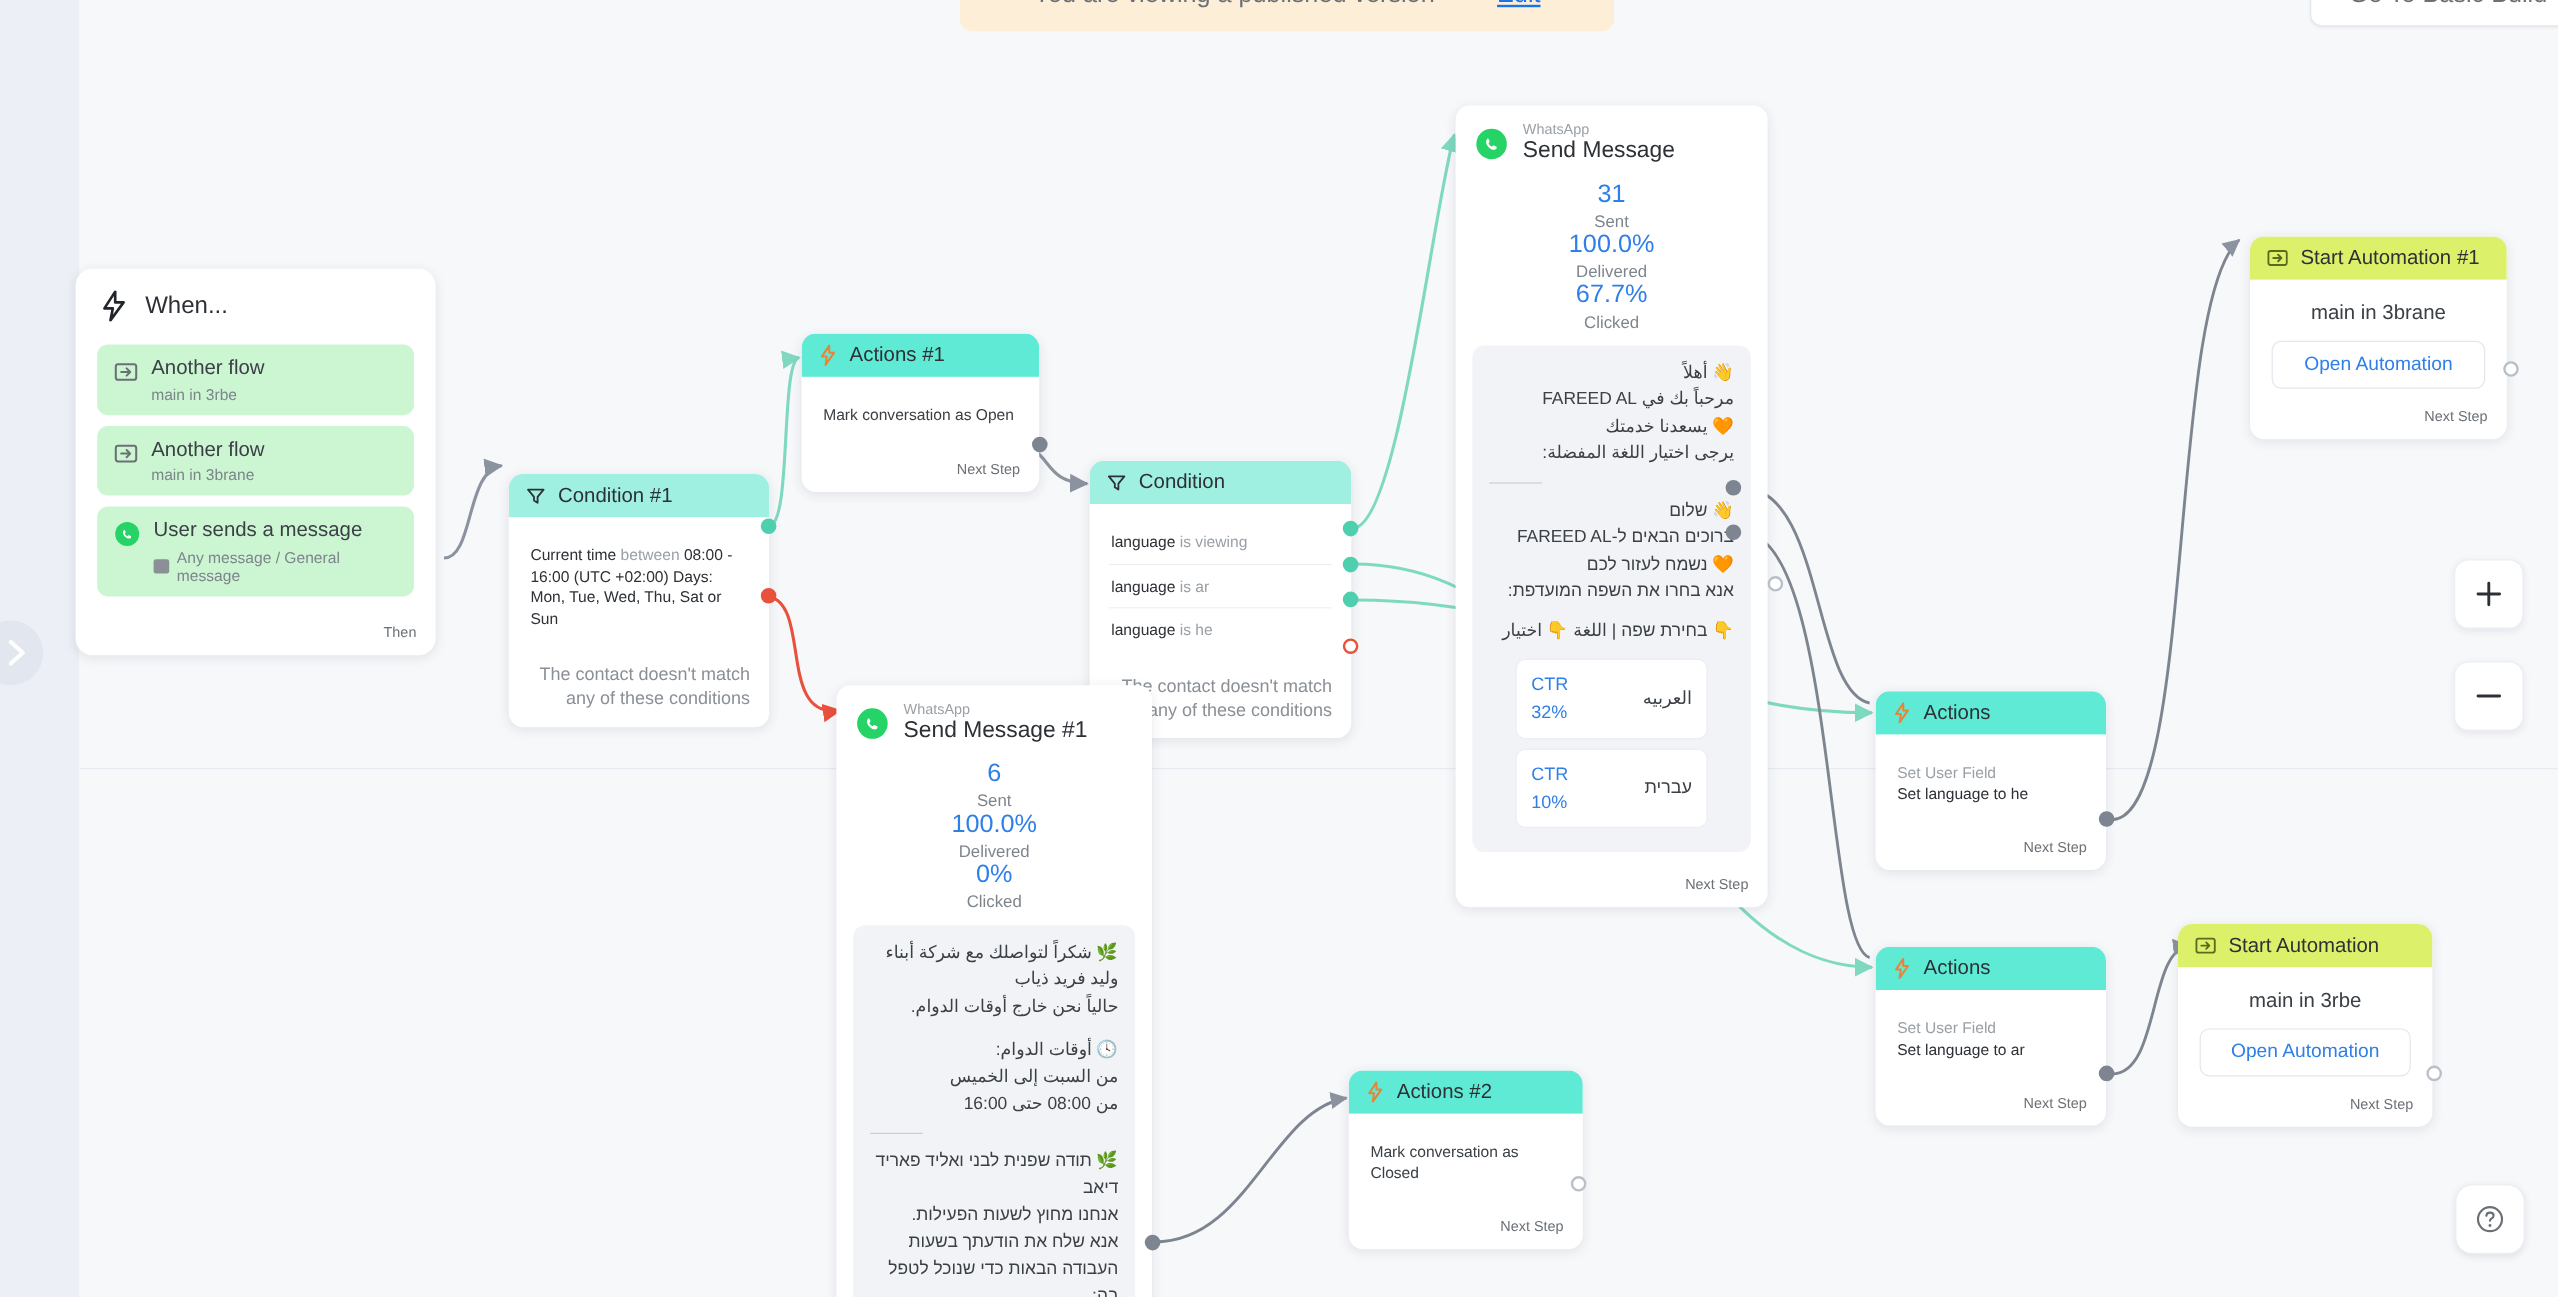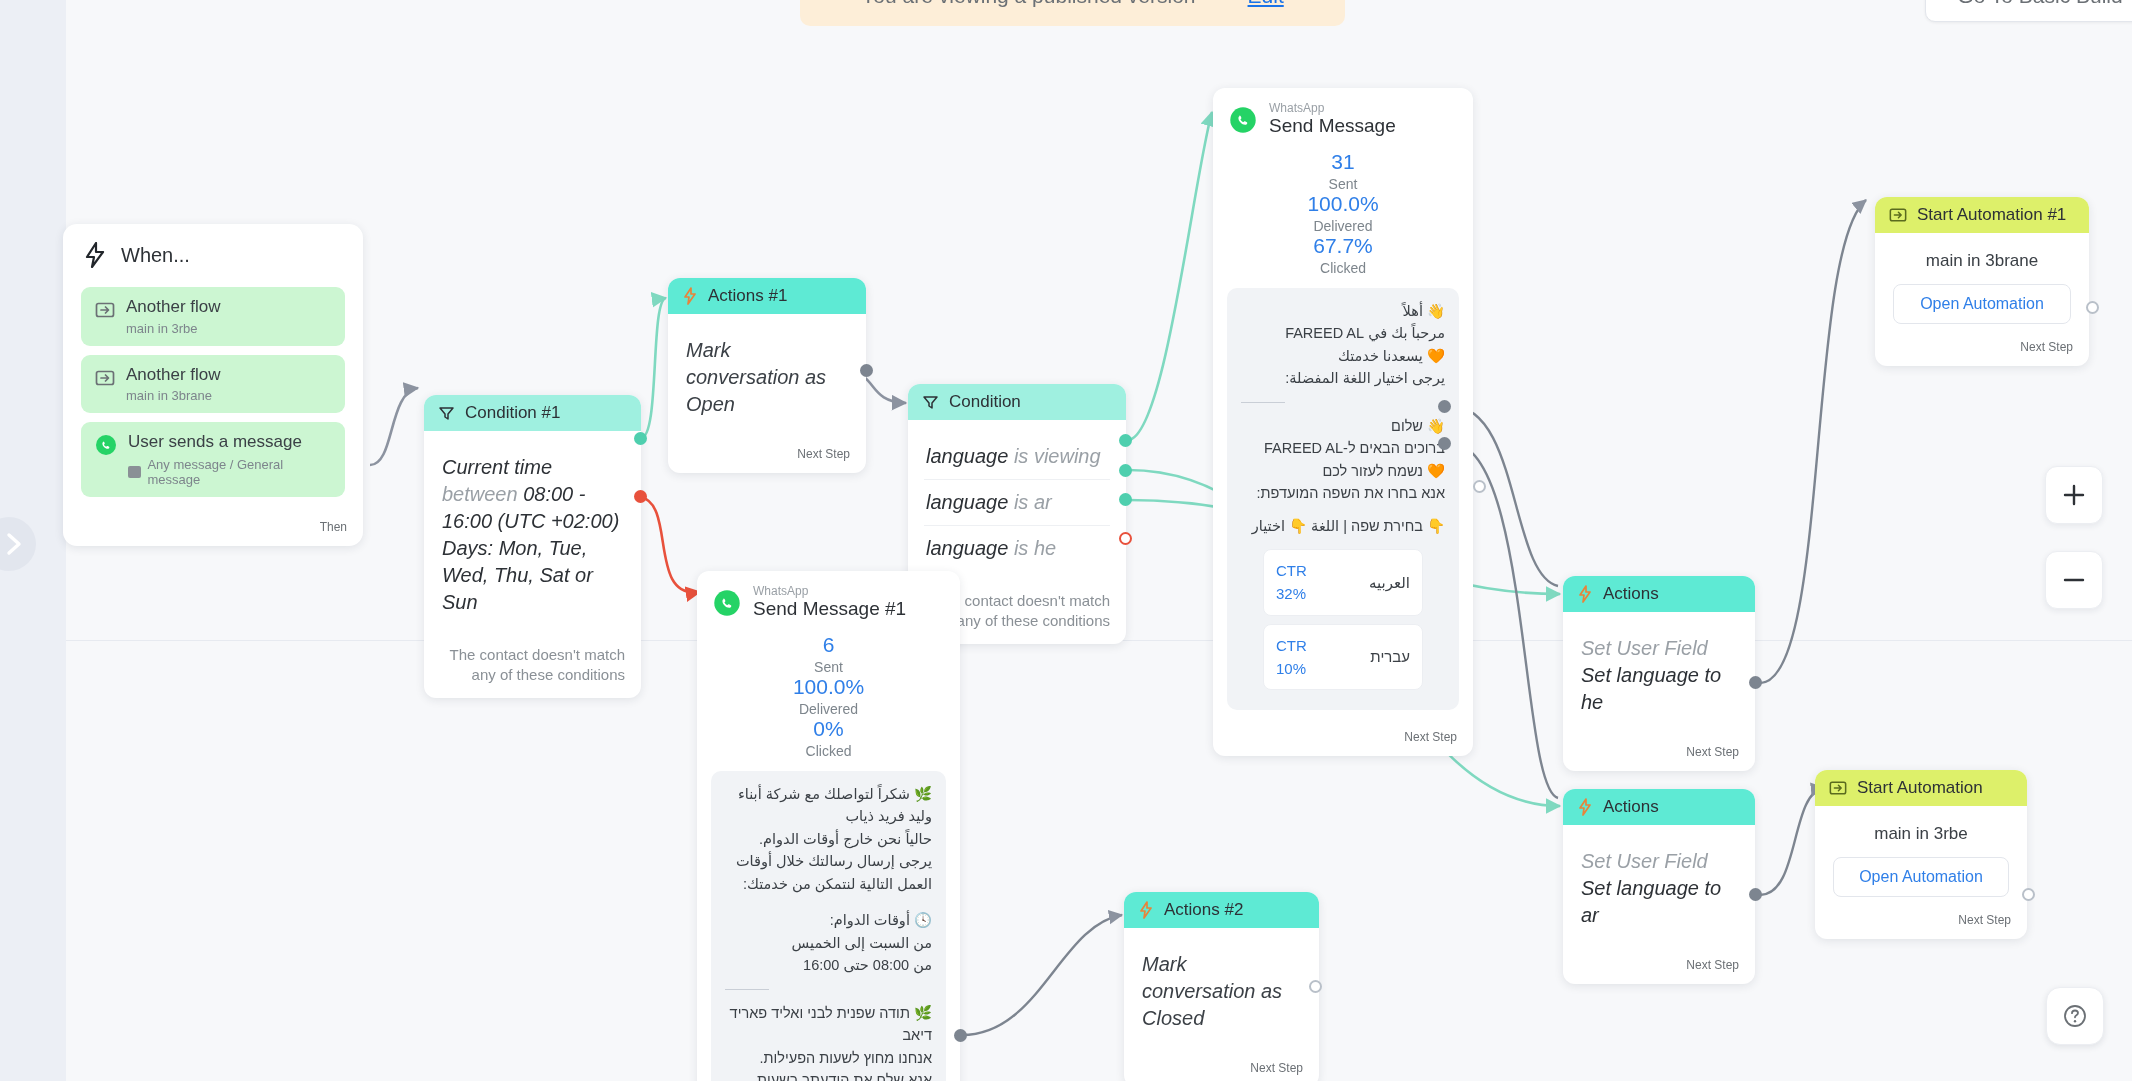--- a/index.html
+++ b/index.html
@@ -71,25 +71,24 @@
     display: flex; align-items: center; gap: 10px;
     padding: 8px 14px;
     font-size: 17px; color: #2d3136;
   }
   .node-header.teal   { background: #9ff0e0; }
   .node-header.yellow { background: #5eead4; }
   .node-header.lime   { background: #ddf06a; }
   .node-body { padding: 14px 16px 10px 16px; }
 
   .row-line {
-    font-size: 20px; color: #3b4046;
+    font-size: 13px; color: #3b4046;
     padding: 9px 2px;
     border-bottom: 1px solid #eef0f3;
     line-height: 1.35;
-    font-style: italic;
   }
   .row-line:last-child { border-bottom: none; }
   .muted { color: #9aa0a6; }
   .dark  { color: #2d3136; }
 
   .next-step {
     text-align: right; font-size: 12px; color: #6b7075;
     padding: 10px 16px 12px 16px;
   }
   .fallback {
@@ -436,21 +435,20 @@
         <div class="lbl">Delivered</div>
       </div>
       <div class="wa-stat">
         <div class="val">0%</div>
         <div class="lbl">Clicked</div>
       </div>
     </div>
     <div class="wa-bubble">
       <div class="rtl">🌿 شكراً لتواصلك مع شركة أبناء وليد فريد ذياب</div>
       <div class="rtl">حالياً نحن خارج أوقات الدوام.</div>
-      <div class="rtl">يرجى إرسال رسالتك خلال أوقات العمل التالية لنتمكن من خدمتك:</div>
       <div style="height:14px;"></div>
       <div class="rtl">🕓 أوقات الدوام:</div>
       <div class="rtl">من السبت إلى الخميس</div>
       <div class="rtl">من 08:00 حتى 16:00</div>
       <div class="bubble-sep"></div>
       <div class="rtl">🌿 תודה שפנית לבני ואליד פאריד דיאב</div>
       <div class="rtl">אנחנו מחוץ לשעות הפעילות.</div>
       <div class="rtl">אנא שלח את הודעתך בשעות העבודה הבאות כדי שנוכל לטפל בה:</div>
       <div style="height:14px;"></div>
       <div class="rtl">🕓 שעות פעילות:</div>

